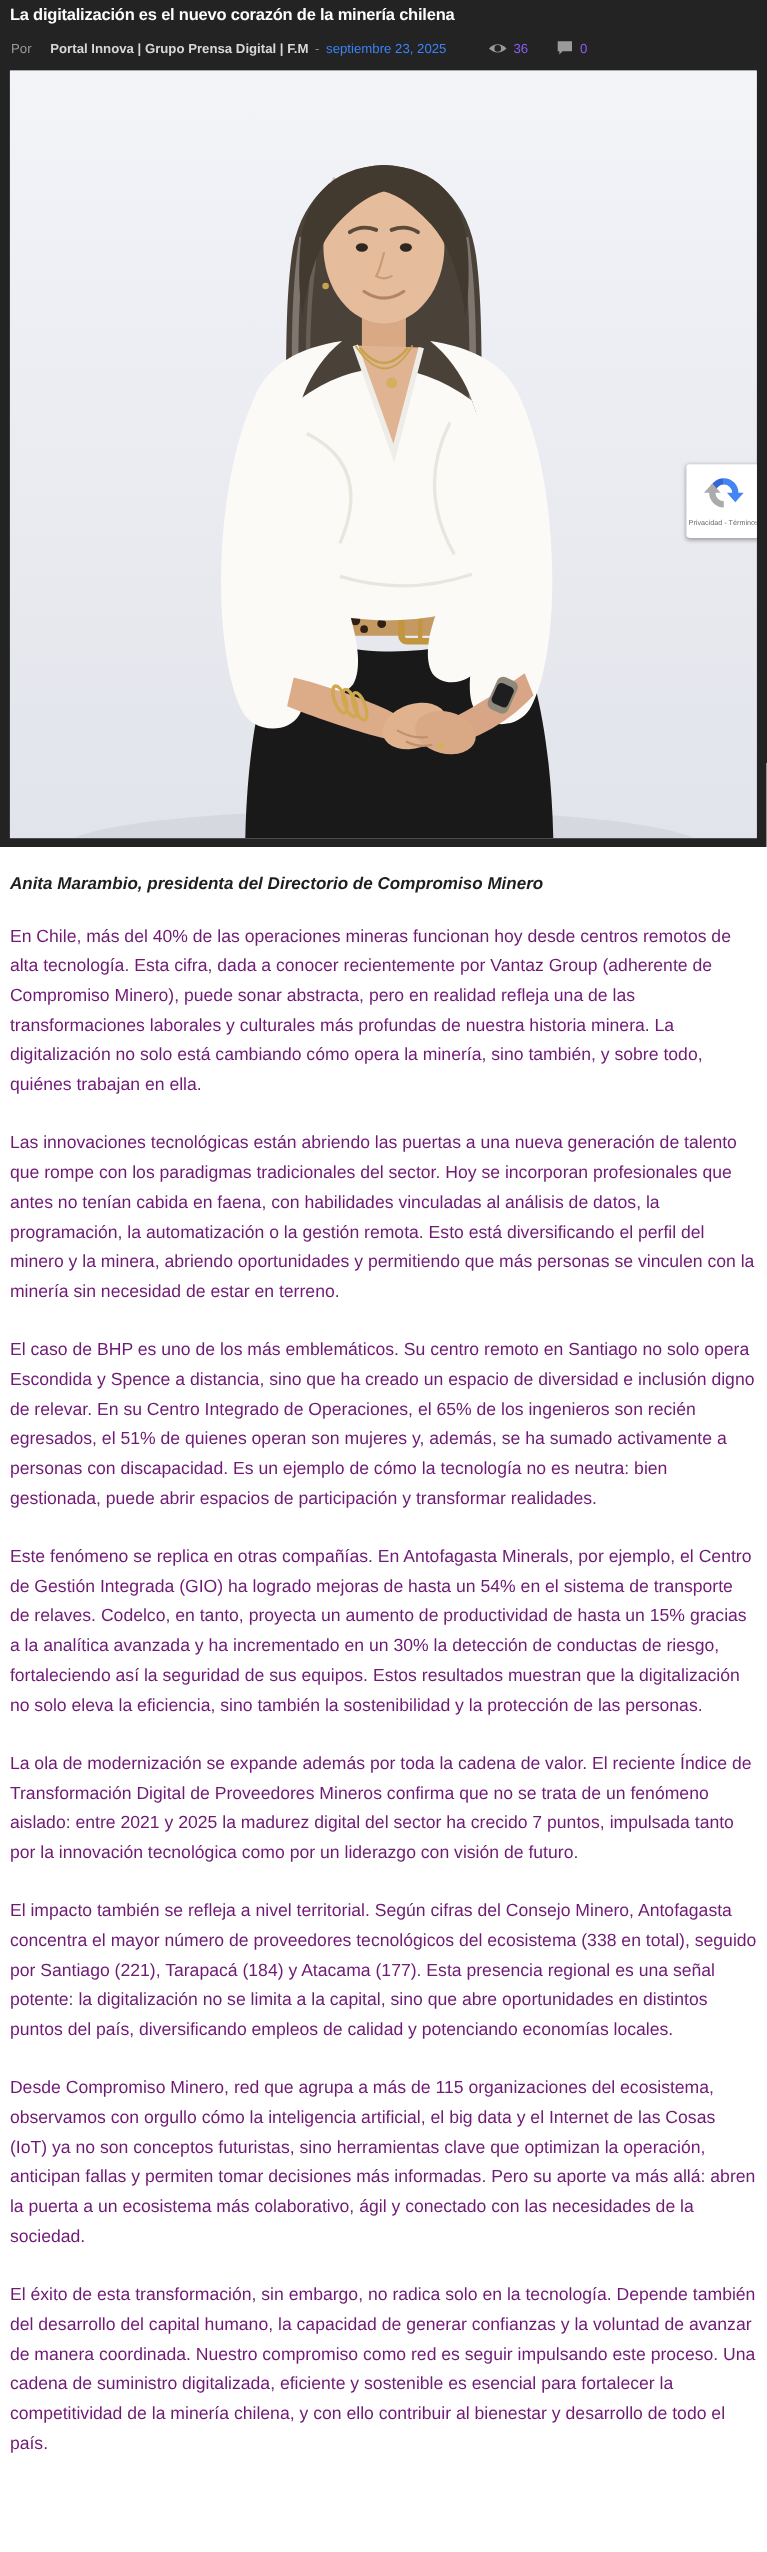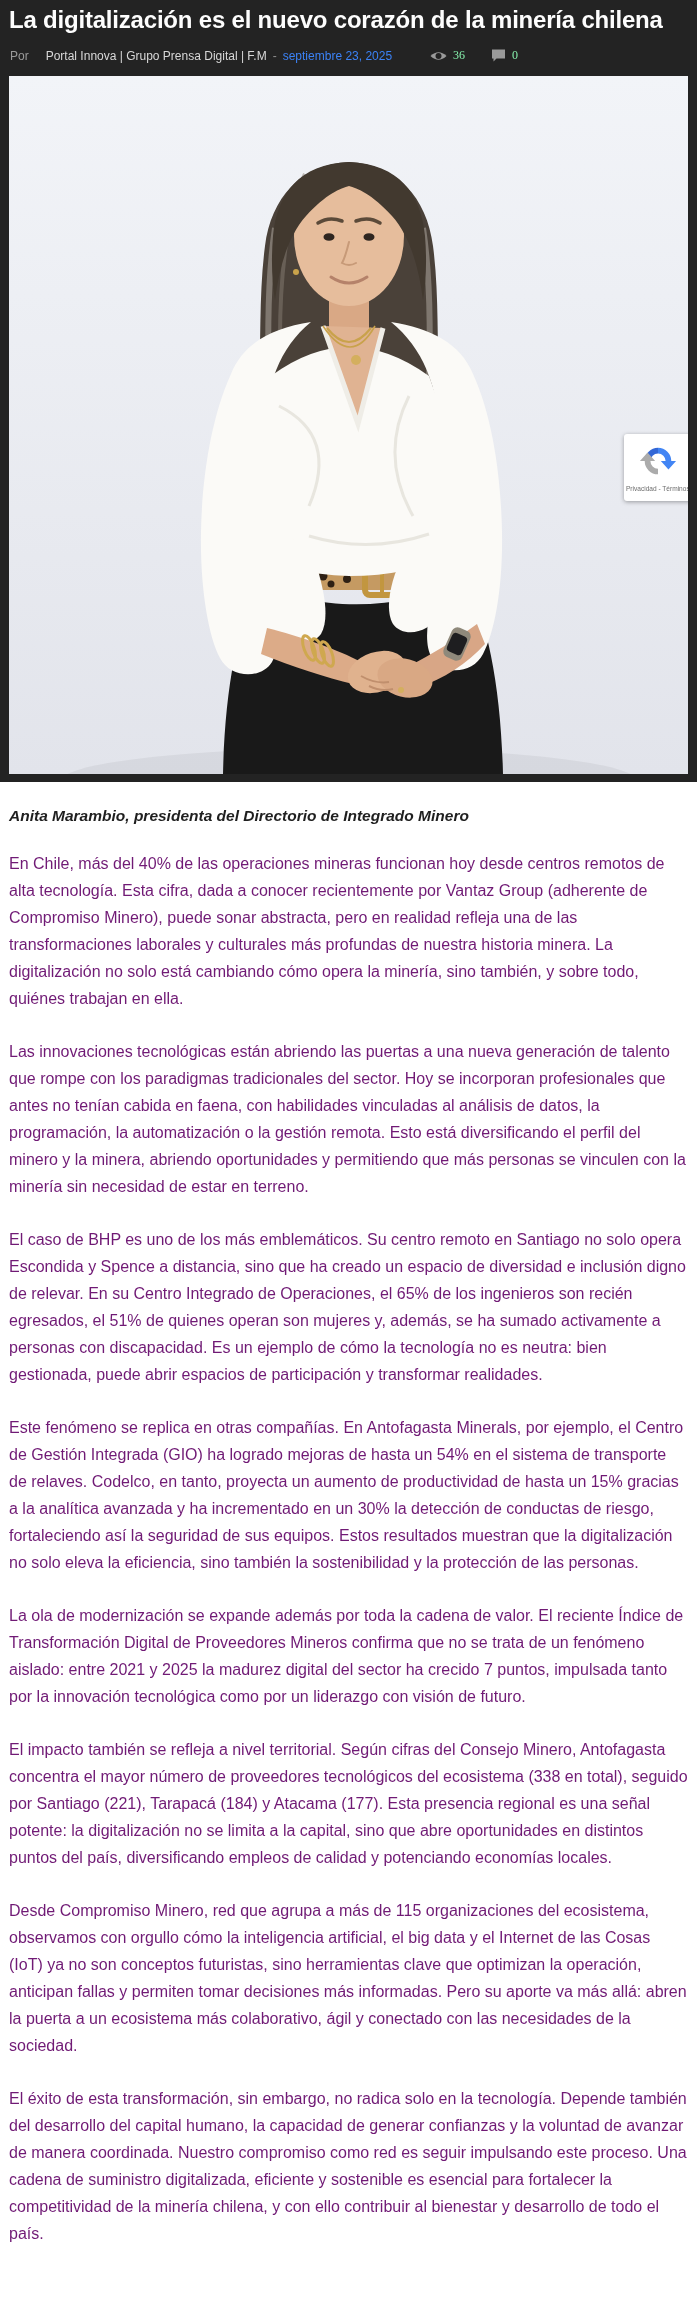--- a/index.html
+++ b/index.html
@@ -7,32 +7,32 @@
   body {
     width: 697px; height: 2320px; overflow: hidden;
     background: #ffffff;
     font-family: "Liberation Sans", sans-serif;
   }
 
   
   .hero { background: #232323; padding: 5px 9px 8px 9px; }
   .hero h1 {
     margin: 0 0 13px 0;
-    font-size: 24px; line-height: 1.26; font-weight: 700;
+    font-size: 15px; line-height: 1.26; font-weight: 700;
     color: #fdfdfd; letter-spacing: -0.2px;
   }
   .byline {
     display: flex; align-items: center;
     font-size: 12px; color: #8f8f8f; margin: 0 0 13px 1px;
   }
   .byline .prefix { color: #9a9a9a; margin-right: 5px; }
-  .byline .author { color: #d8d8d8; font-weight: 400; margin-right: 6px; cursor: pointer; padding-left: 12px; }
+  .byline .author { color: #d8d8d8; font-weight: 700; margin-right: 6px; cursor: pointer; padding-left: 12px; }
   .byline .dash { margin-right: 6px; color: #8f8f8f; }
   .byline .date { color: #3b82f6; }
-  .byline .metric { display: flex; align-items: center; color: #86efac; font-family: Liberation Serif, serif; }
+  .byline .metric { display: flex; align-items: center; color: #8b5cf6; }
   .byline .metric.views { margin-left: 38px; }
   .byline .metric.comments { margin-left: 26px; cursor: pointer; }
   .byline .metric svg { margin-right: 6px; display: block; }
 
   
   .photo-wrap { position: relative; width: 679px; height: 698px; background: #eceef3; overflow: hidden; }
   .photo-wrap svg.portrait { display: block; }
 
   
   .recaptcha-badge {
@@ -190,21 +190,21 @@
           <path d="M20 5 a14 14 0 0 0 -14 14 h6 a8 8 0 0 1 8 -8 z" fill="#3367d6"></path>
           <path d="M20 33 a14 14 0 0 1 -14 -14 h-5 l8 -9 8 9 h-5 a8 8 0 0 0 8 8 z" fill="#ababab"></path>
         </svg>
       </span>
       <span class="terms">Privacidad - Términos</span>
     </div>
   </figure>
 </header>
 
 <main class="content">
-  <p class="caption">Anita Marambio, presidenta del Directorio de Integrado Minero</p>
+  <p class="caption">Anita Marambio, presidenta del Directorio de Compromiso Minero</p>
   <div class="paras">
     <p class="para">En Chile, más del 40% de las operaciones mineras funcionan hoy desde centros remotos de alta tecnología. Esta cifra, dada a conocer recientemente por Vantaz Group (adherente de Compromiso Minero), puede sonar abstracta, pero en realidad refleja una de las transformaciones laborales y culturales más profundas de nuestra historia minera. La digitalización no solo está cambiando cómo opera la minería, sino también, y sobre todo, quiénes trabajan en ella.</p>
     <p class="para">Las innovaciones tecnológicas están abriendo las puertas a una nueva generación de talento que rompe con los paradigmas tradicionales del sector. Hoy se incorporan profesionales que antes no tenían cabida en faena, con habilidades vinculadas al análisis de datos, la programación, la automatización o la gestión remota. Esto está diversificando el perfil del minero y la minera, abriendo oportunidades y permitiendo que más personas se vinculen con la minería sin necesidad de estar en terreno.</p>
     <p class="para">El caso de BHP es uno de los más emblemáticos. Su centro remoto en Santiago no solo opera Escondida y Spence a distancia, sino que ha creado un espacio de diversidad e inclusión digno de relevar. En su Centro Integrado de Operaciones, el 65% de los ingenieros son recién egresados, el 51% de quienes operan son mujeres y, además, se ha sumado activamente a personas con discapacidad. Es un ejemplo de cómo la tecnología no es neutra: bien gestionada, puede abrir espacios de participación y transformar realidades.</p>
     <p class="para">Este fenómeno se replica en otras compañías. En Antofagasta Minerals, por ejemplo, el Centro de Gestión Integrada (GIO) ha logrado mejoras de hasta un 54% en el sistema de transporte de relaves. Codelco, en tanto, proyecta un aumento de productividad de hasta un 15% gracias a la analítica avanzada y ha incrementado en un 30% la detección de conductas de riesgo, fortaleciendo así la seguridad de sus equipos. Estos resultados muestran que la digitalización no solo eleva la eficiencia, sino también la sostenibilidad y la protección de las personas.</p>
     <p class="para">La ola de modernización se expande además por toda la cadena de valor. El reciente Índice de Transformación Digital de Proveedores Mineros confirma que no se trata de un fenómeno aislado: entre 2021 y 2025 la madurez digital del sector ha crecido 7 puntos, impulsada tanto por la innovación tecnológica como por un liderazgo con visión de futuro.</p>
     <p class="para">El impacto también se refleja a nivel territorial. Según cifras del Consejo Minero, Antofagasta concentra el mayor número de proveedores tecnológicos del ecosistema (338 en total), seguido por Santiago (221), Tarapacá (184) y Atacama (177). Esta presencia regional es una señal potente: la digitalización no se limita a la capital, sino que abre oportunidades en distintos puntos del país, diversificando empleos de calidad y potenciando economías locales.</p>
     <p class="para">Desde Compromiso Minero, red que agrupa a más de 115 organizaciones del ecosistema, observamos con orgullo cómo la inteligencia artificial, el big data y el Internet de las Cosas (IoT) ya no son conceptos futuristas, sino herramientas clave que optimizan la operación, anticipan fallas y permiten tomar decisiones más informadas. Pero su aporte va más allá: abren la puerta a un ecosistema más colaborativo, ágil y conectado con las necesidades de la sociedad.</p>
     <p class="para">El éxito de esta transformación, sin embargo, no radica solo en la tecnología. Depende también del desarrollo del capital humano, la capacidad de generar confianzas y la voluntad de avanzar de manera coordinada. Nuestro compromiso como red es seguir impulsando este proceso. Una cadena de suministro digitalizada, eficiente y sostenible es esencial para fortalecer la competitividad de la minería chilena, y con ello contribuir al bienestar y desarrollo de todo el país.</p>
   </div>

